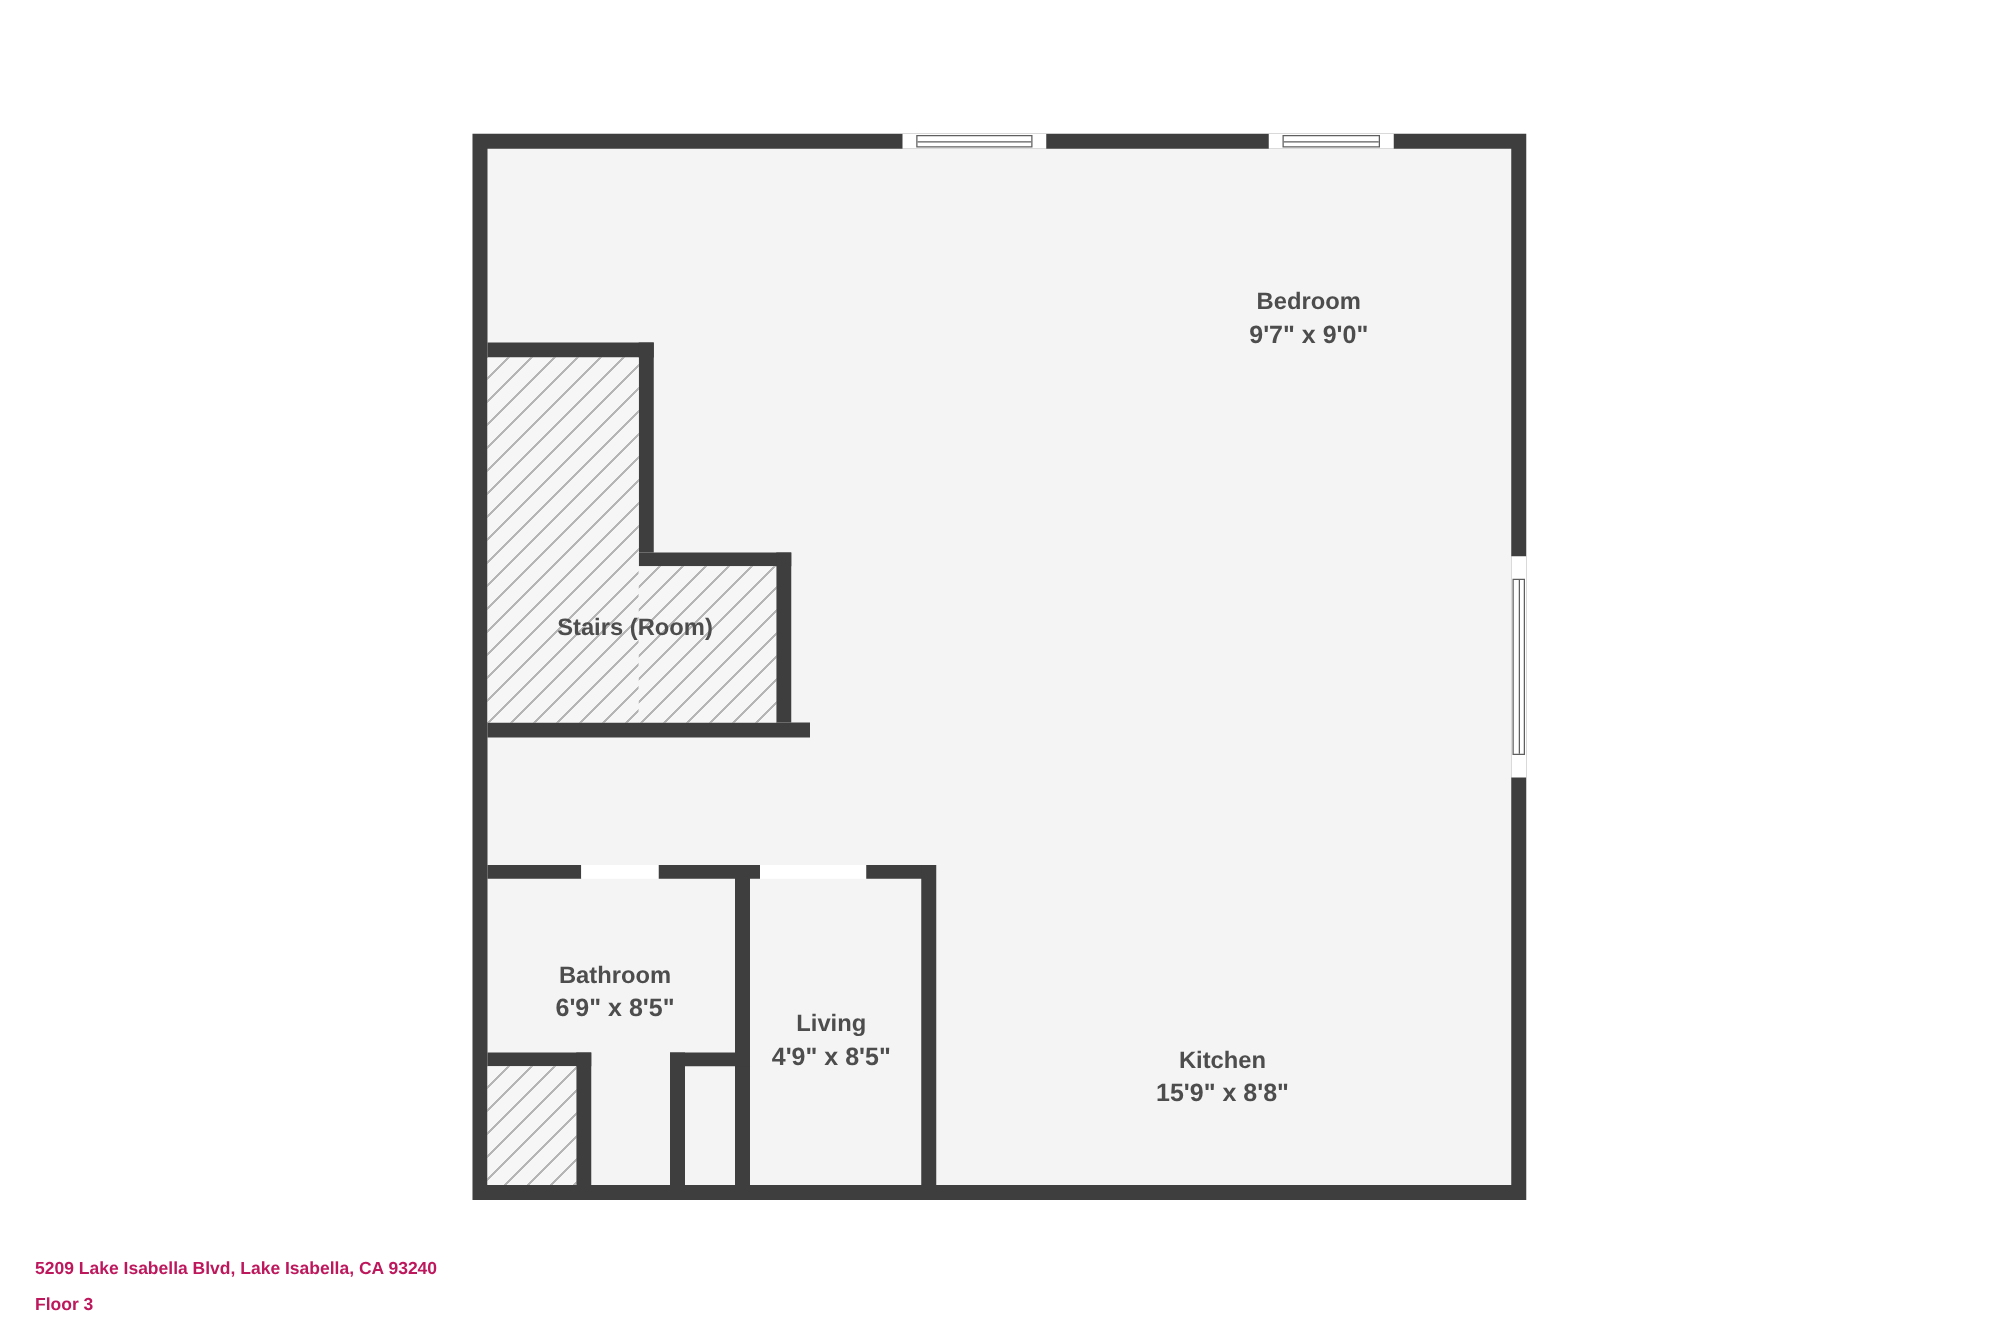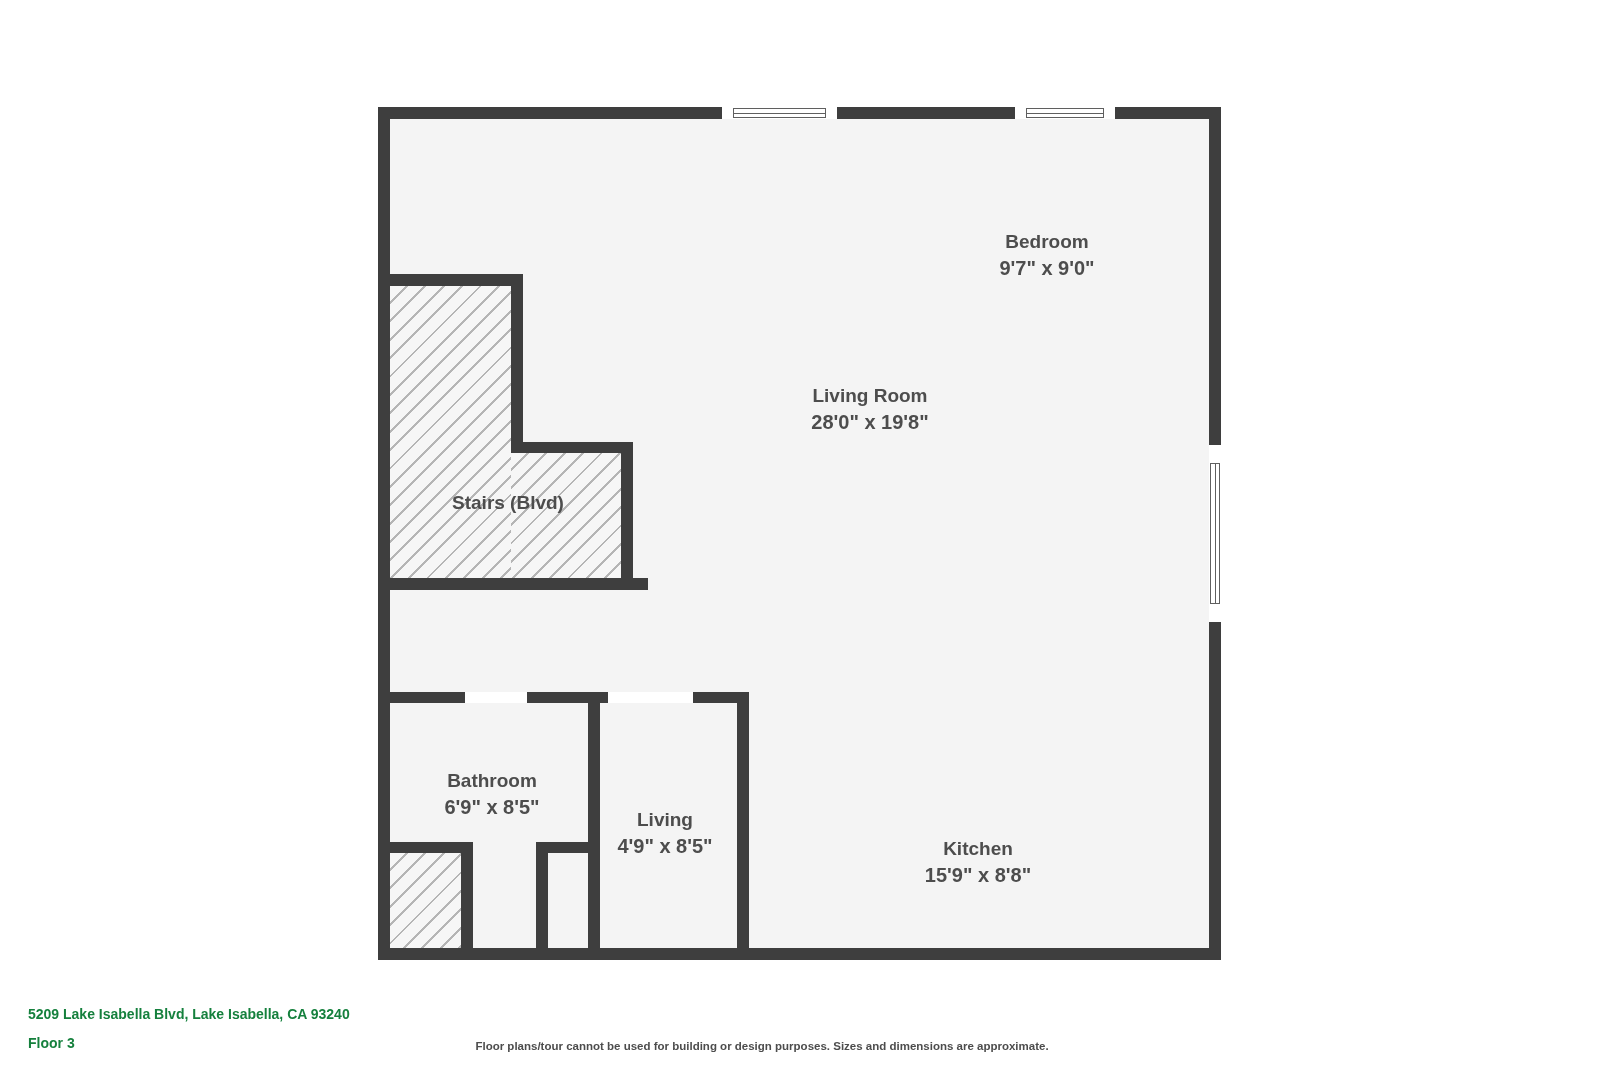--- a/index.html
+++ b/index.html
@@ -44,21 +44,21 @@
   .window.v .frame{top:18px;bottom:18px;left:1px;width:10px;}
   .window.v .mullion{top:0;bottom:0;left:4px;width:1px;}
   .room-label{
     position:absolute;transform:translate(-50%,-50%);
     display:flex;flex-direction:column;align-items:center;
     color:var(--label);text-align:center;white-space:nowrap;
   }
   .room-label .title{font-size:19px;font-weight:bold;line-height:26px;}
   .room-label .dims{font-size:20px;font-weight:bold;line-height:26px;}
   .footer-address,.footer-floor{
-    position:absolute;left:28px;color:#15803d;
+    position:absolute;left:28px;color:#be185d;
     font-size:14px;font-weight:bold;white-space:nowrap;
   }
   .footer-address{top:1006px;}
   .footer-floor{top:1035px;}
   .footer-disclaimer{
     position:absolute;left:762px;top:1040px;transform:translateX(-50%);
     color:#4d4d4d;font-size:11.5px;font-weight:bold;white-space:nowrap;
   }
 </style>
 </head>
@@ -106,39 +106,34 @@
     <div class="window v" style="right:-12px;top:326px;width:12px;height:177px;">
       <div class="frame">
           <div class="mullion"></div>
         </div>
     </div>
 
     <div class="room-label" style="left:657px;top:136px;">
       <span class="title">Bedroom</span>
       <span class="dims">9'7" x 9'0"</span>
     </div>
-    <div class="room-label" style="left:480px;top:290px;">
-      <span class="title">Living Room</span>
-      <span class="dims">28'0" x 19'8"</span>
-    </div>
     <div class="room-label" style="left:118px;top:384px;">
-      <span class="title">Stairs (Blvd)</span>
+      <span class="title">Stairs (Room)</span>
     </div>
     <div class="room-label" style="left:102px;top:675px;text-align:right;">
       <span class="title">Bathroom</span>
       <span class="dims">6'9" x 8'5"</span>
     </div>
     <div class="room-label" style="left:275px;top:714px;">
       <span class="title">Living</span>
       <span class="dims">4'9" x 8'5"</span>
     </div>
     <div class="room-label" style="left:588px;top:743px;">
       <span class="title">Kitchen</span>
       <span class="dims">15'9" x 8'8"</span>
     </div>
 
   </div>
 
   <div class="footer-address">5209 Lake Isabella Blvd, Lake Isabella, CA 93240</div>
   <div class="footer-floor">Floor 3</div>
-  <div class="footer-disclaimer">Floor plans/tour cannot be used for building or design purposes. Sizes and dimensions are approximate.</div>
 
 </div>
 
 </body></html>

